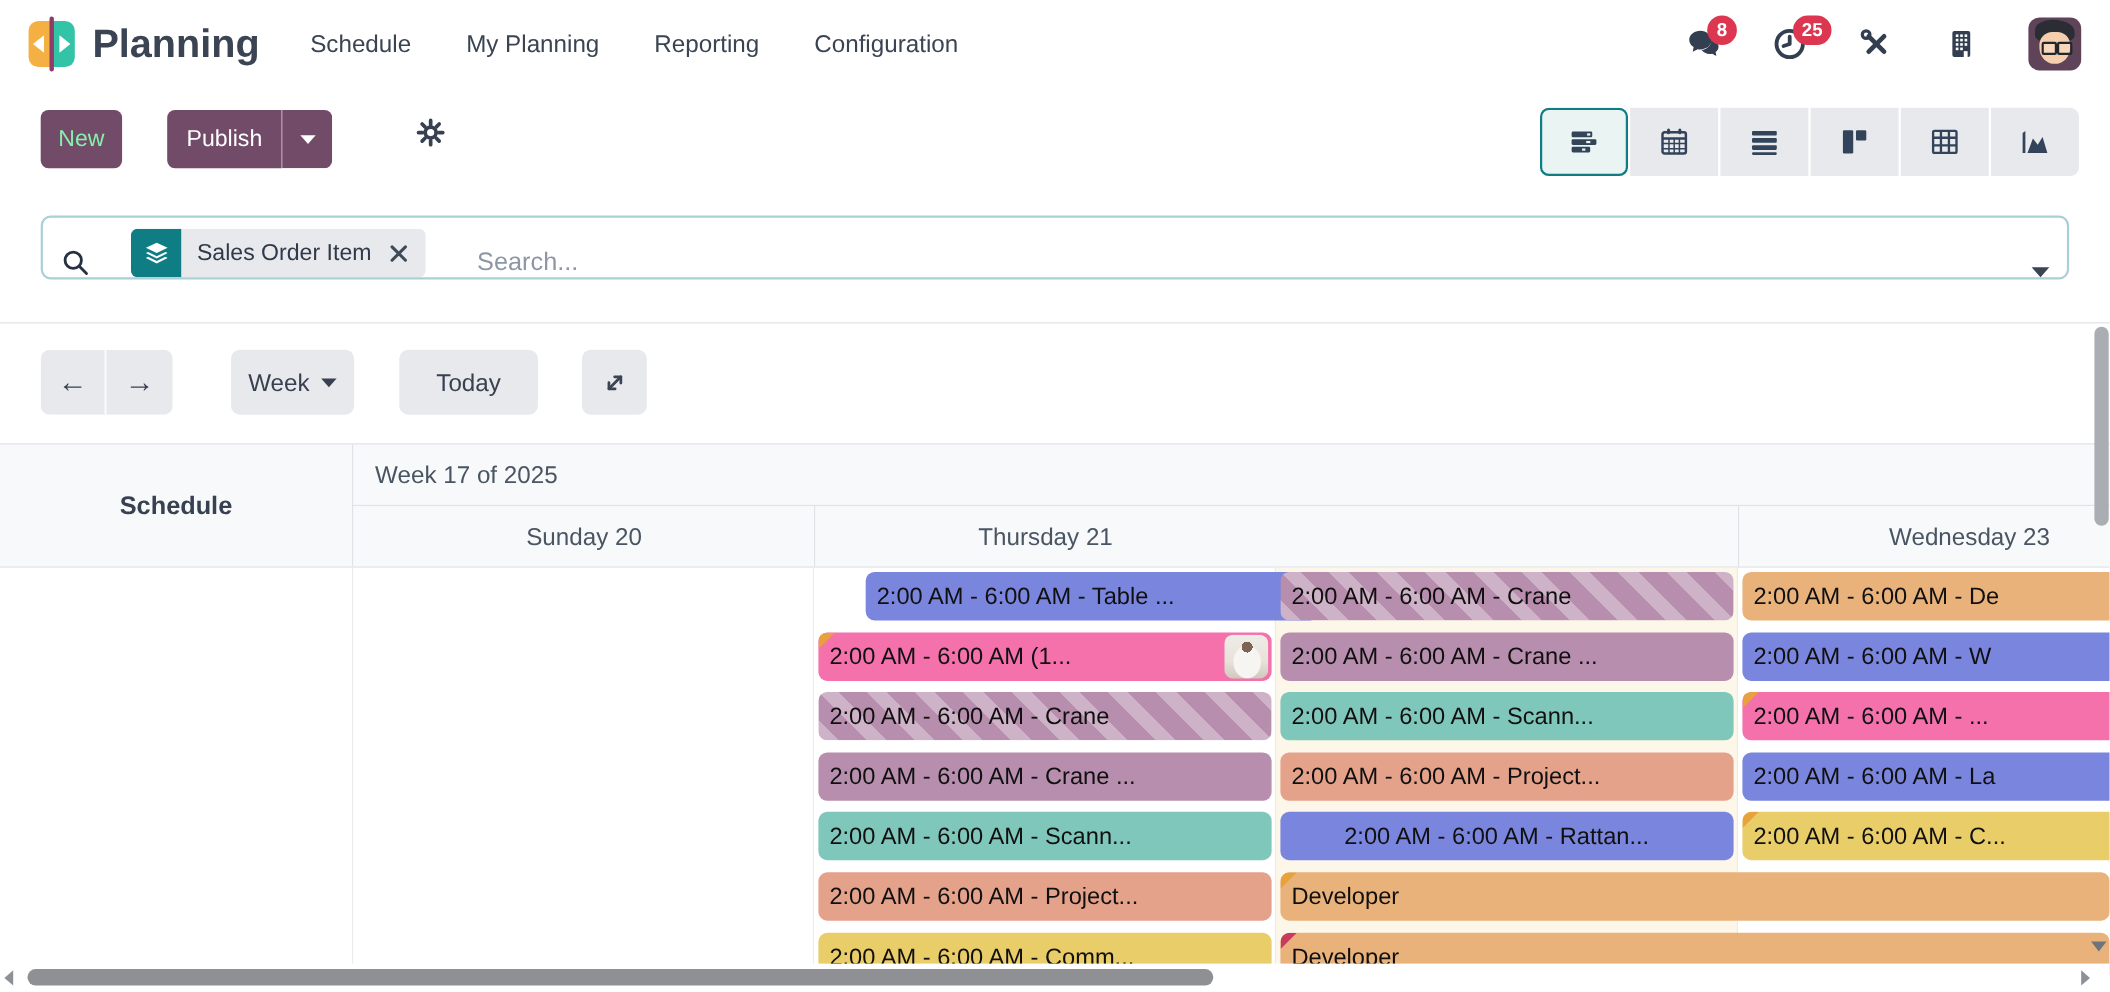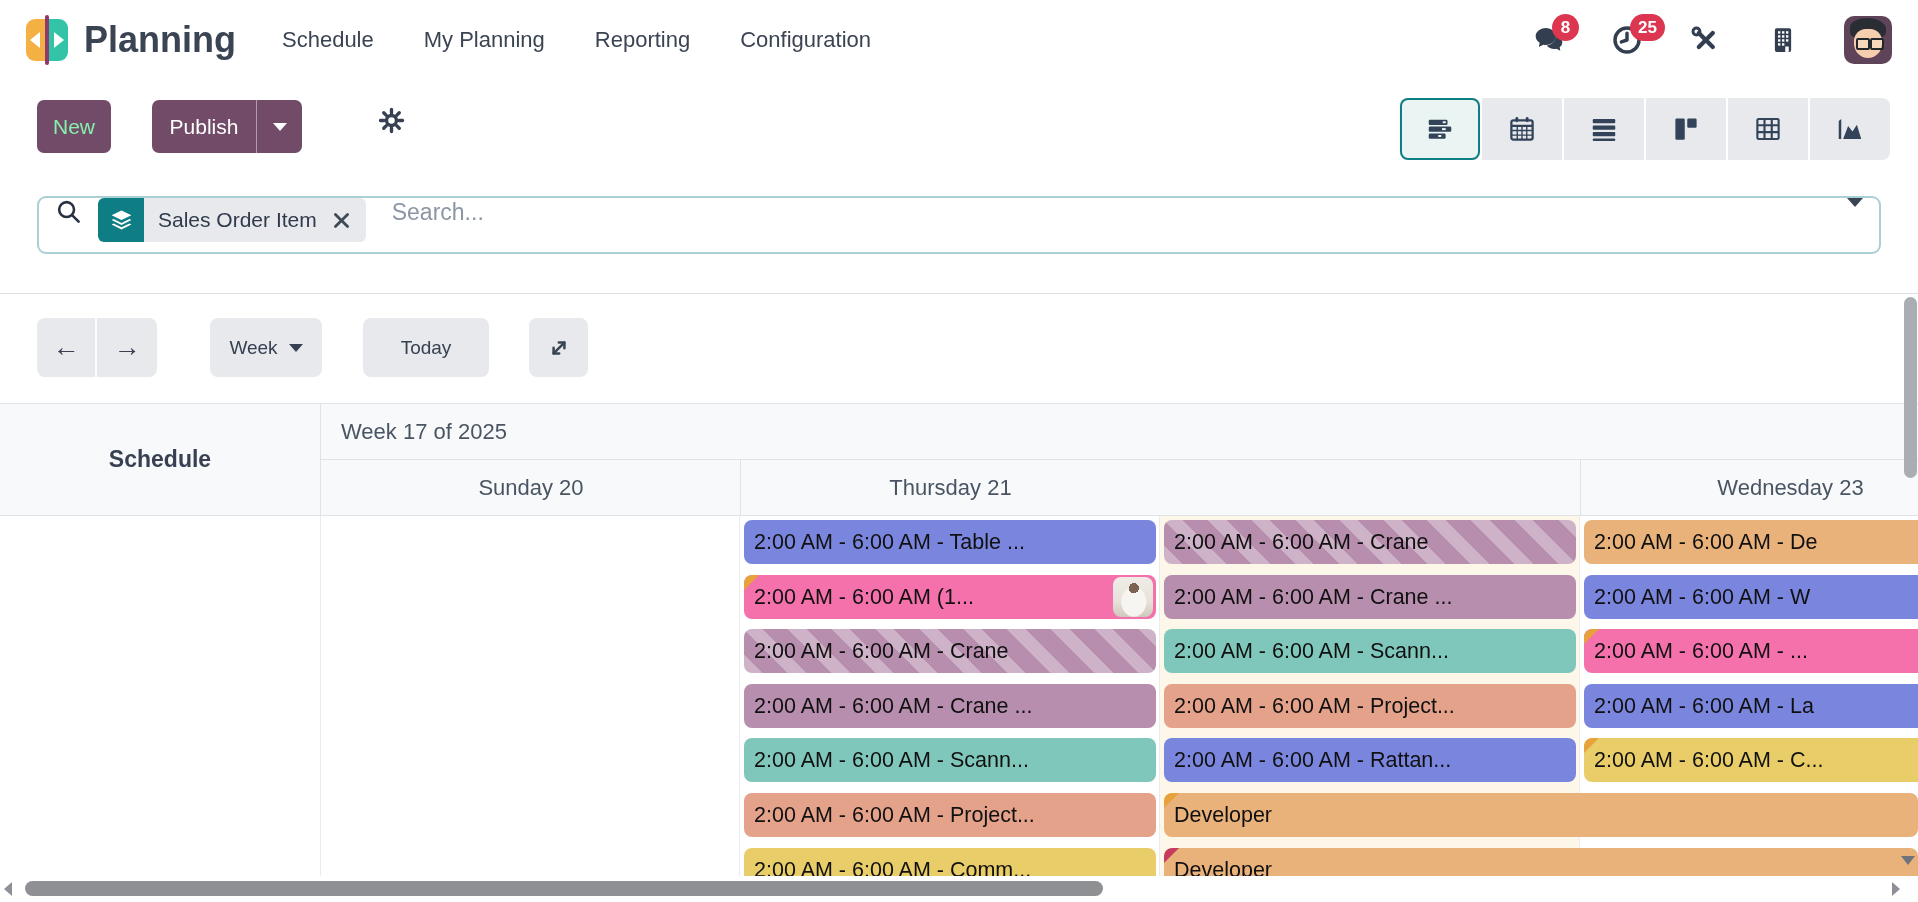--- a/index.html
+++ b/index.html
@@ -46,37 +46,37 @@
   .title-gear{cursor:pointer;display:flex;align-items:center;}
   .view-switcher{position:absolute;right:28px;top:6px;display:flex;gap:2px;}
   .vs-btn{width:80px;height:62px;background:#e8e9ec;display:flex;align-items:center;justify-content:center;
     border:none;cursor:pointer;padding:0;}
   .vs-btn:first-child{border-radius:8px 0 0 8px;}
   .vs-btn:last-child{border-radius:0 8px 8px 0;}
   .vs-btn.active{background:#e9f4f3;box-shadow:inset 0 0 0 2px #0e7d84;border-radius:8px;position:relative;z-index:1;}
 
   
   .search-row{position:absolute;top:196px;left:37px;right:37px;height:58px;border:2px solid #aacfd4;
-    border-radius:9px;display:flex;align-items:flex-start;padding:0 16px;box-sizing:border-box;background:#fff;}
+    border-radius:9px;display:flex;align-items:flex-end;padding:0 16px;box-sizing:border-box;background:#fff;gap:21px;}
   .search-glass{margin-right:16px;display:flex;}
   .facet{display:flex;align-items:stretch;height:44px;border-radius:6px;overflow:hidden;margin-right:24px;flex:0 0 auto;}
   .facet-icon{width:46px;background:#0e7d84;display:flex;align-items:center;justify-content:center;}
   .facet-body{background:#e8e9ed;display:flex;align-items:center;padding:0 14px;gap:14px;}
   .facet-label{font-size:21px;color:#2f3a4a;white-space:nowrap;}
   .facet-remove{display:flex;align-items:center;cursor:pointer;padding:2px;}
   .search-input{flex:1;border:none;outline:none;font-size:23px;font-family:inherit;color:#374151;background:transparent;}
   .search-input::placeholder{color:#8c96a4;}
   .search-caret{width:0;height:0;border-left:8px solid transparent;border-right:8px solid transparent;
     border-top:9px solid #3b4453;margin-left:12px;cursor:pointer;}
 
   .divider{position:absolute;top:293px;left:0;width:100%;height:1px;background:#dcdfe3;}
 
   
   .gantt-controls{position:absolute;top:318px;left:37px;display:flex;align-items:center;}
-  .gc-btn{height:59px;background:#e8e9ec;border:none;border-radius:8px;font-size:19px;color:#374151;
+  .gc-btn{height:59px;background:#e8e9ec;border:none;border-radius:8px;font-size:22px;color:#374151;
     font-family:inherit;display:flex;align-items:center;justify-content:center;cursor:pointer;}
   .arrow-group{display:flex;border-radius:8px;overflow:hidden;}
   .arrow-group .gc-btn{border-radius:0;width:60px;font-size:27px;}
   .arrow-group .gc-btn:first-child{border-right:2px solid #fbfbfc;}
   .range-btn{margin-left:53px;width:112px;gap:11px;}
   .caret-down-dark{width:0;height:0;border-left:7px solid transparent;border-right:7px solid transparent;border-top:8px solid #374151;}
   .today-btn{margin-left:41px;width:126px;}
   .expand-btn{margin-left:40px;width:59px;}
 
   
@@ -317,21 +317,21 @@
         <div class="day-cell c3">Wednesday 23</div>
       </div>
     </div>
     <div class="gantt-body">
       <div class="today-col"></div>
       <div class="grid-v" style="left:320px"></div>
       <div class="grid-v" style="left:739px"></div>
       <div class="grid-v" style="left:1159px"></div>
       <div class="grid-v" style="left:1579px"></div>
 
-    <div class="pill" style="left: 744px; top: 4px; width: 412px; background-color: rgb(122, 133, 222);">
+    <div class="pill" style="left: 787px; top: 4px; width: 412px; background-color: rgb(122, 133, 222);">
           <span class="pill-label">2:00 AM - 6:00 AM - Table ...</span>
         </div>
         <div class="pill" style="left: 744px; top: 59px; width: 412px; background-color: rgb(244, 113, 171);">
           <span class="notch" style="border-top-color: rgb(232, 162, 59);"></span>
           <span class="pill-label">2:00 AM - 6:00 AM (1...</span>
           <span class="pill-avatar"></span>
         </div>
         <div class="pill striped" style="left: 744px; top: 113px; width: 412px; background-color: rgb(183, 142, 173);">
           <span class="pill-label">2:00 AM - 6:00 AM - Crane</span>
         </div>
@@ -352,21 +352,21 @@
         </div>
         <div class="pill" style="left: 1164px; top: 59px; width: 412px; background-color: rgb(183, 142, 173);">
           <span class="pill-label">2:00 AM - 6:00 AM - Crane ...</span>
         </div>
         <div class="pill" style="left: 1164px; top: 113px; width: 412px; background-color: rgb(127, 198, 187);">
           <span class="pill-label">2:00 AM - 6:00 AM - Scann...</span>
         </div>
         <div class="pill" style="left: 1164px; top: 168px; width: 412px; background-color: rgb(229, 162, 139);">
           <span class="pill-label">2:00 AM - 6:00 AM - Project...</span>
         </div>
-        <div class="pill" style="left: 1164px; top: 222px; width: 412px; background-color: rgb(122, 133, 222);">
+        <div class="pill" style="left: 1164px; top: 222px; width: 412px; background-color: rgb(122, 133, 222); padding-left: 48px;">
           <span class="pill-label">2:00 AM - 6:00 AM - Rattan...</span>
         </div>
         <div class="pill" style="left: 1164px; top: 277px; width: 754px; background-color: rgb(233, 178, 123);">
           <span class="notch" style="border-top-color: rgb(232, 162, 59);"></span>
           <span class="pill-label">Developer</span>
         </div>
         <div class="pill" style="left: 1164px; top: 332px; width: 754px; background-color: rgb(233, 178, 123);">
           <span class="notch" style="border-top-color: rgb(199, 59, 95);"></span>
           <span class="pill-label">Developer</span>
         </div>

